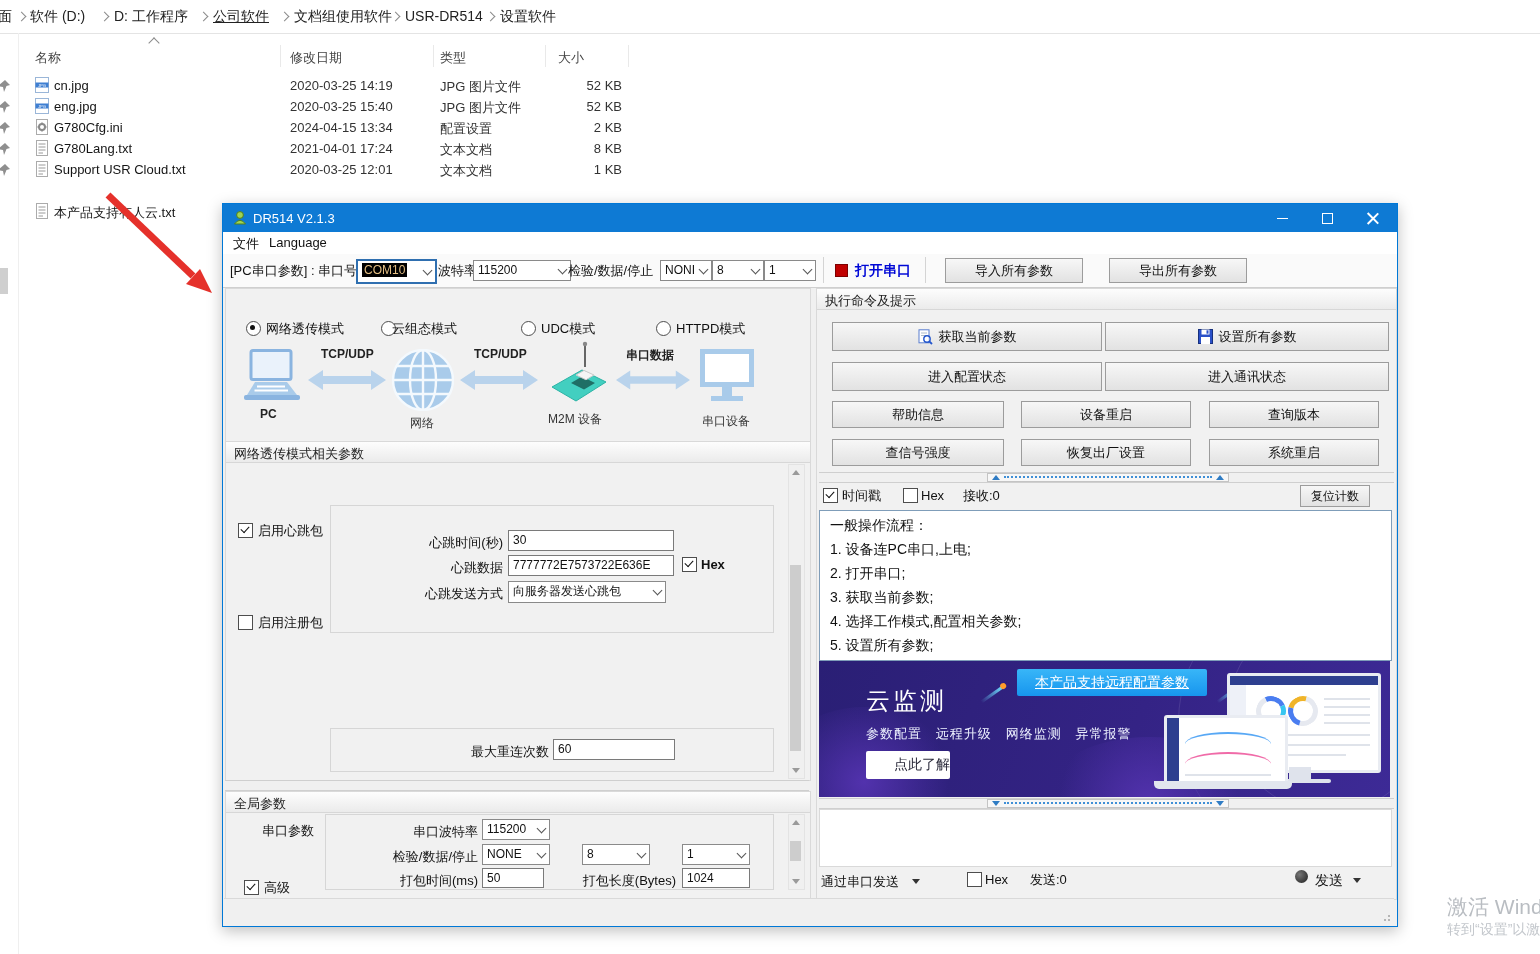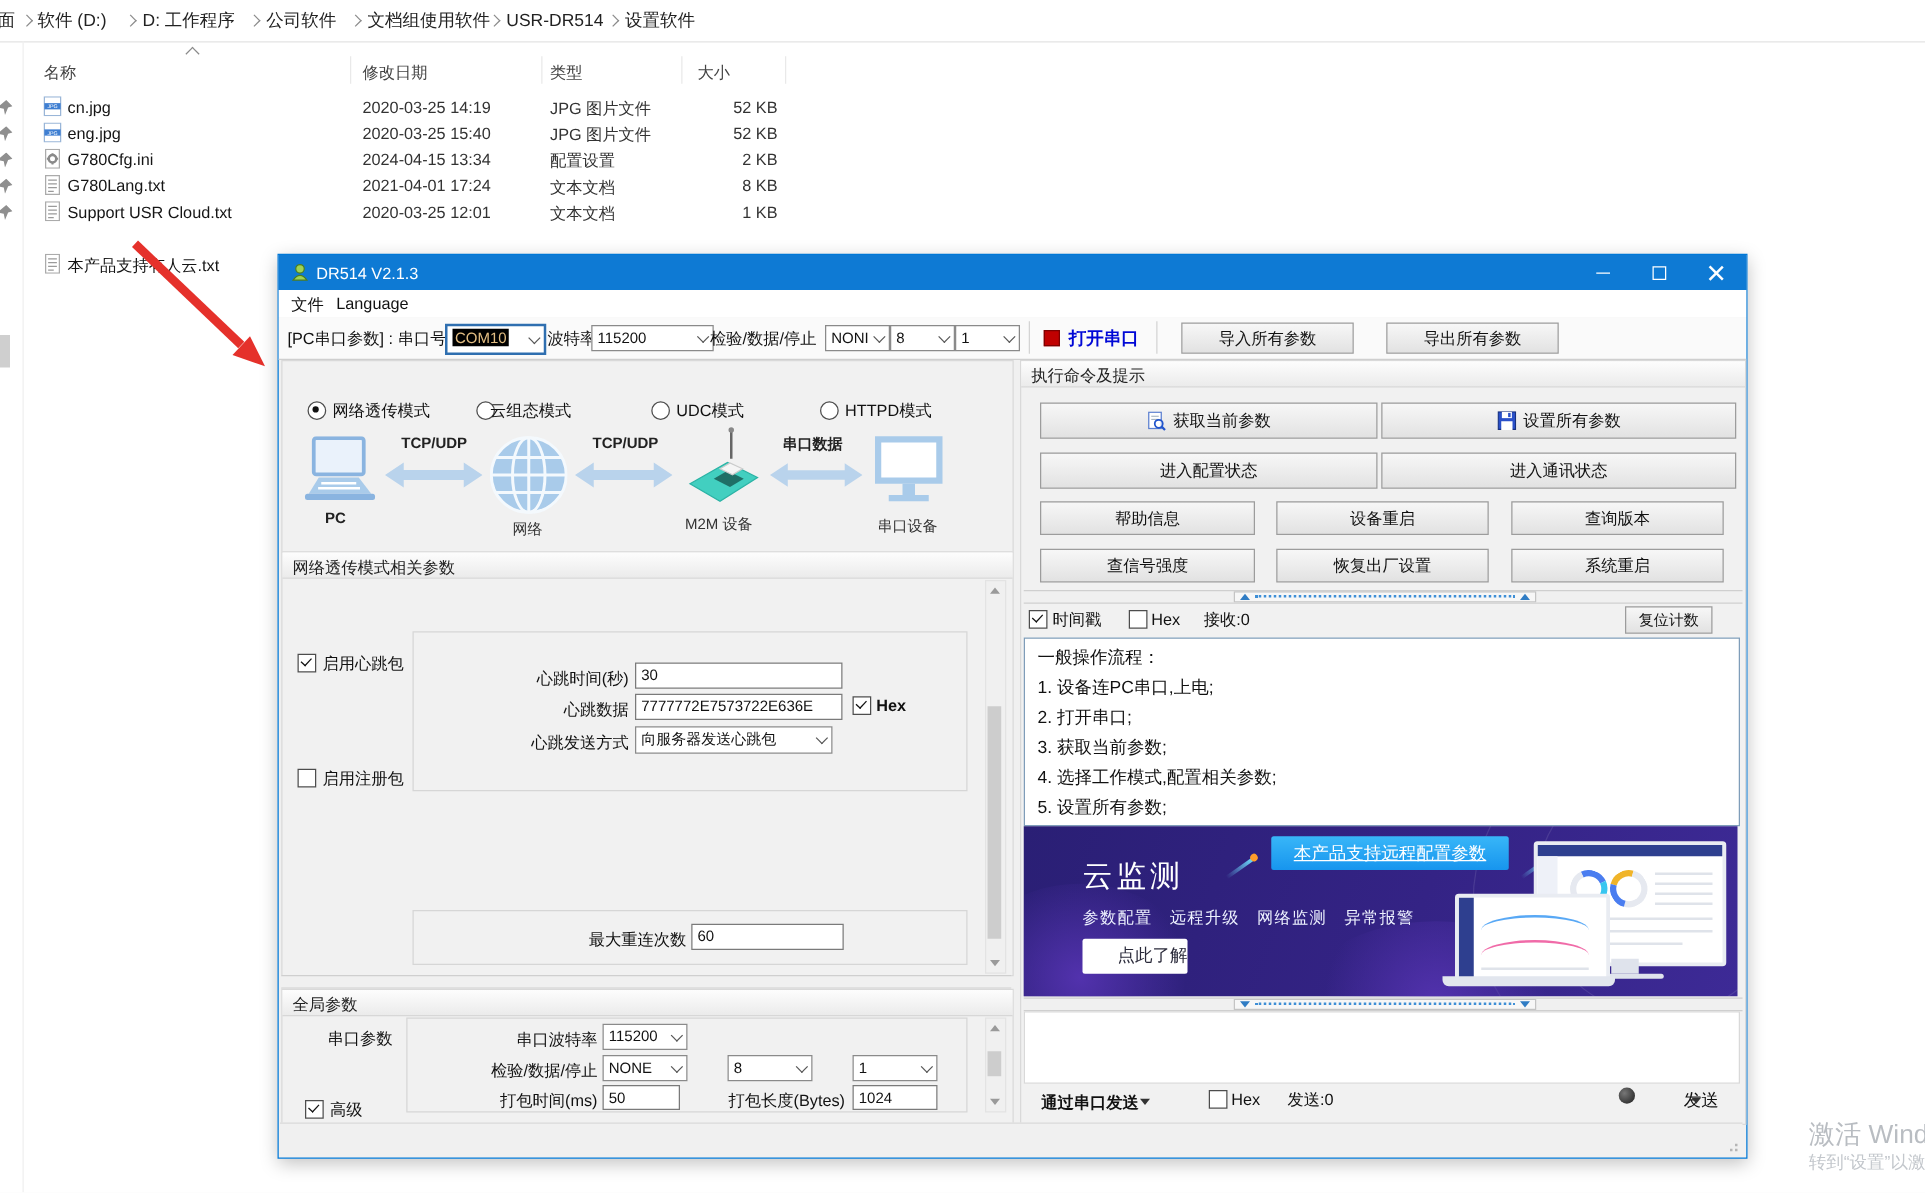--- a/index.html
+++ b/index.html
@@ -114,21 +114,21 @@
 
 <div class="screen">
 
   <div class="crumbbar">
     <span style="position:absolute;left:-8px;top:0;" class="crumb">面</span>
     <span style="position:absolute;left:14px;top:13px;" class="crumb-chev"></span>
     <span style="position:absolute;left:24px;top:0;" class="crumb">软件 (D:)</span>
     <span style="position:absolute;left:97px;top:13px;" class="crumb-chev"></span>
     <span style="position:absolute;left:108px;top:0;" class="crumb">D: 工作程序</span>
     <span style="position:absolute;left:196px;top:13px;" class="crumb-chev"></span>
-    <span style="position:absolute;left:207px;top:0;" class="crumb">公司软件</span>
+    <span style="position:absolute;left:207px;top:0;text-decoration:underline;" class="crumb">公司软件</span>
     <span style="position:absolute;left:277px;top:13px;" class="crumb-chev"></span>
     <span style="position:absolute;left:288px;top:0;" class="crumb">文档组使用软件</span>
     <span style="position:absolute;left:388px;top:13px;" class="crumb-chev"></span>
     <span style="position:absolute;left:399px;top:0;" class="crumb">USR-DR514</span>
     <span style="position:absolute;left:483px;top:13px;" class="crumb-chev"></span>
     <span style="position:absolute;left:494px;top:0;" class="crumb">设置软件</span>
   </div>
   <div class="navline"></div>
 
   <span class="colhead" style="left:35px;top:49px;">名称</span>
@@ -523,27 +523,27 @@
       <div class="hsplit" style="left:2px;top:509px;width:575px;height:9px;">
         <div class="handle" style="left:168px;width:240px;">
           <i class="htri dn l"></i>
           <i class="dotline"></i>
           <i class="htri dn r"></i>
         </div>
       </div>
 
       <div class="recvbox" style="left:2px;top:520px;width:571px;height:56px;border-color:#d9d9d9;"></div>
 
-      <span class="lbl" style="left:16px;top:585px;font-weight:bold;">通过串口发送</span>
+      <span class="lbl" style="left:4px;top:585px;">通过串口发送</span>
       <i class="caret-dn" style="left:95px;top:590px;"></i>
       <i class="cb" style="left:150px;top:583px;"></i>
       <span class="lbl" style="left:168px;top:583px;">Hex</span>
       <span class="lbl" style="left:213px;top:583px;">发送:0</span>
       <i class="abs" style="left:478px;top:581px;width:13px;height:13px;border-radius:50%;background:radial-gradient(circle at 35% 35%,#777,#1c1c1c);"></i>
-      <span class="lbl" style="left:498px;top:583px;font-size:14px;margin-left:32px;">发送</span>
+      <span class="lbl" style="left:498px;top:583px;font-size:14px;">发送</span>
       <i class="caret-dn" style="left:536px;top:589px;"></i>
     </div>
 
     <div class="statusbar">
       <span class="grip">
         <i style="right:0;bottom:0;position:absolute;"></i>
         <i style="right:4px;bottom:0;position:absolute;"></i>
         <i style="right:0;bottom:4px;position:absolute;"></i>
       </span>
     </div>

